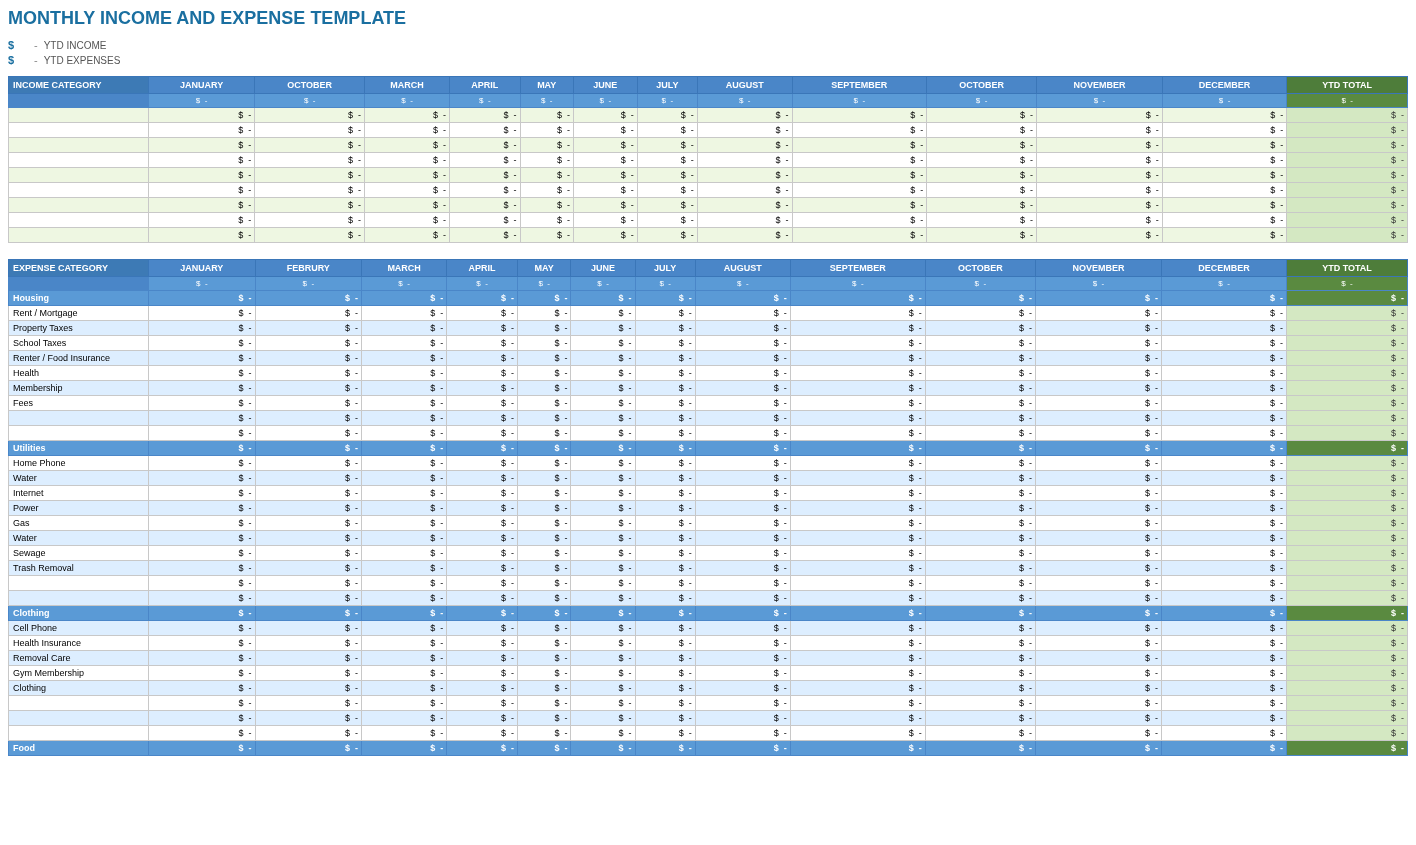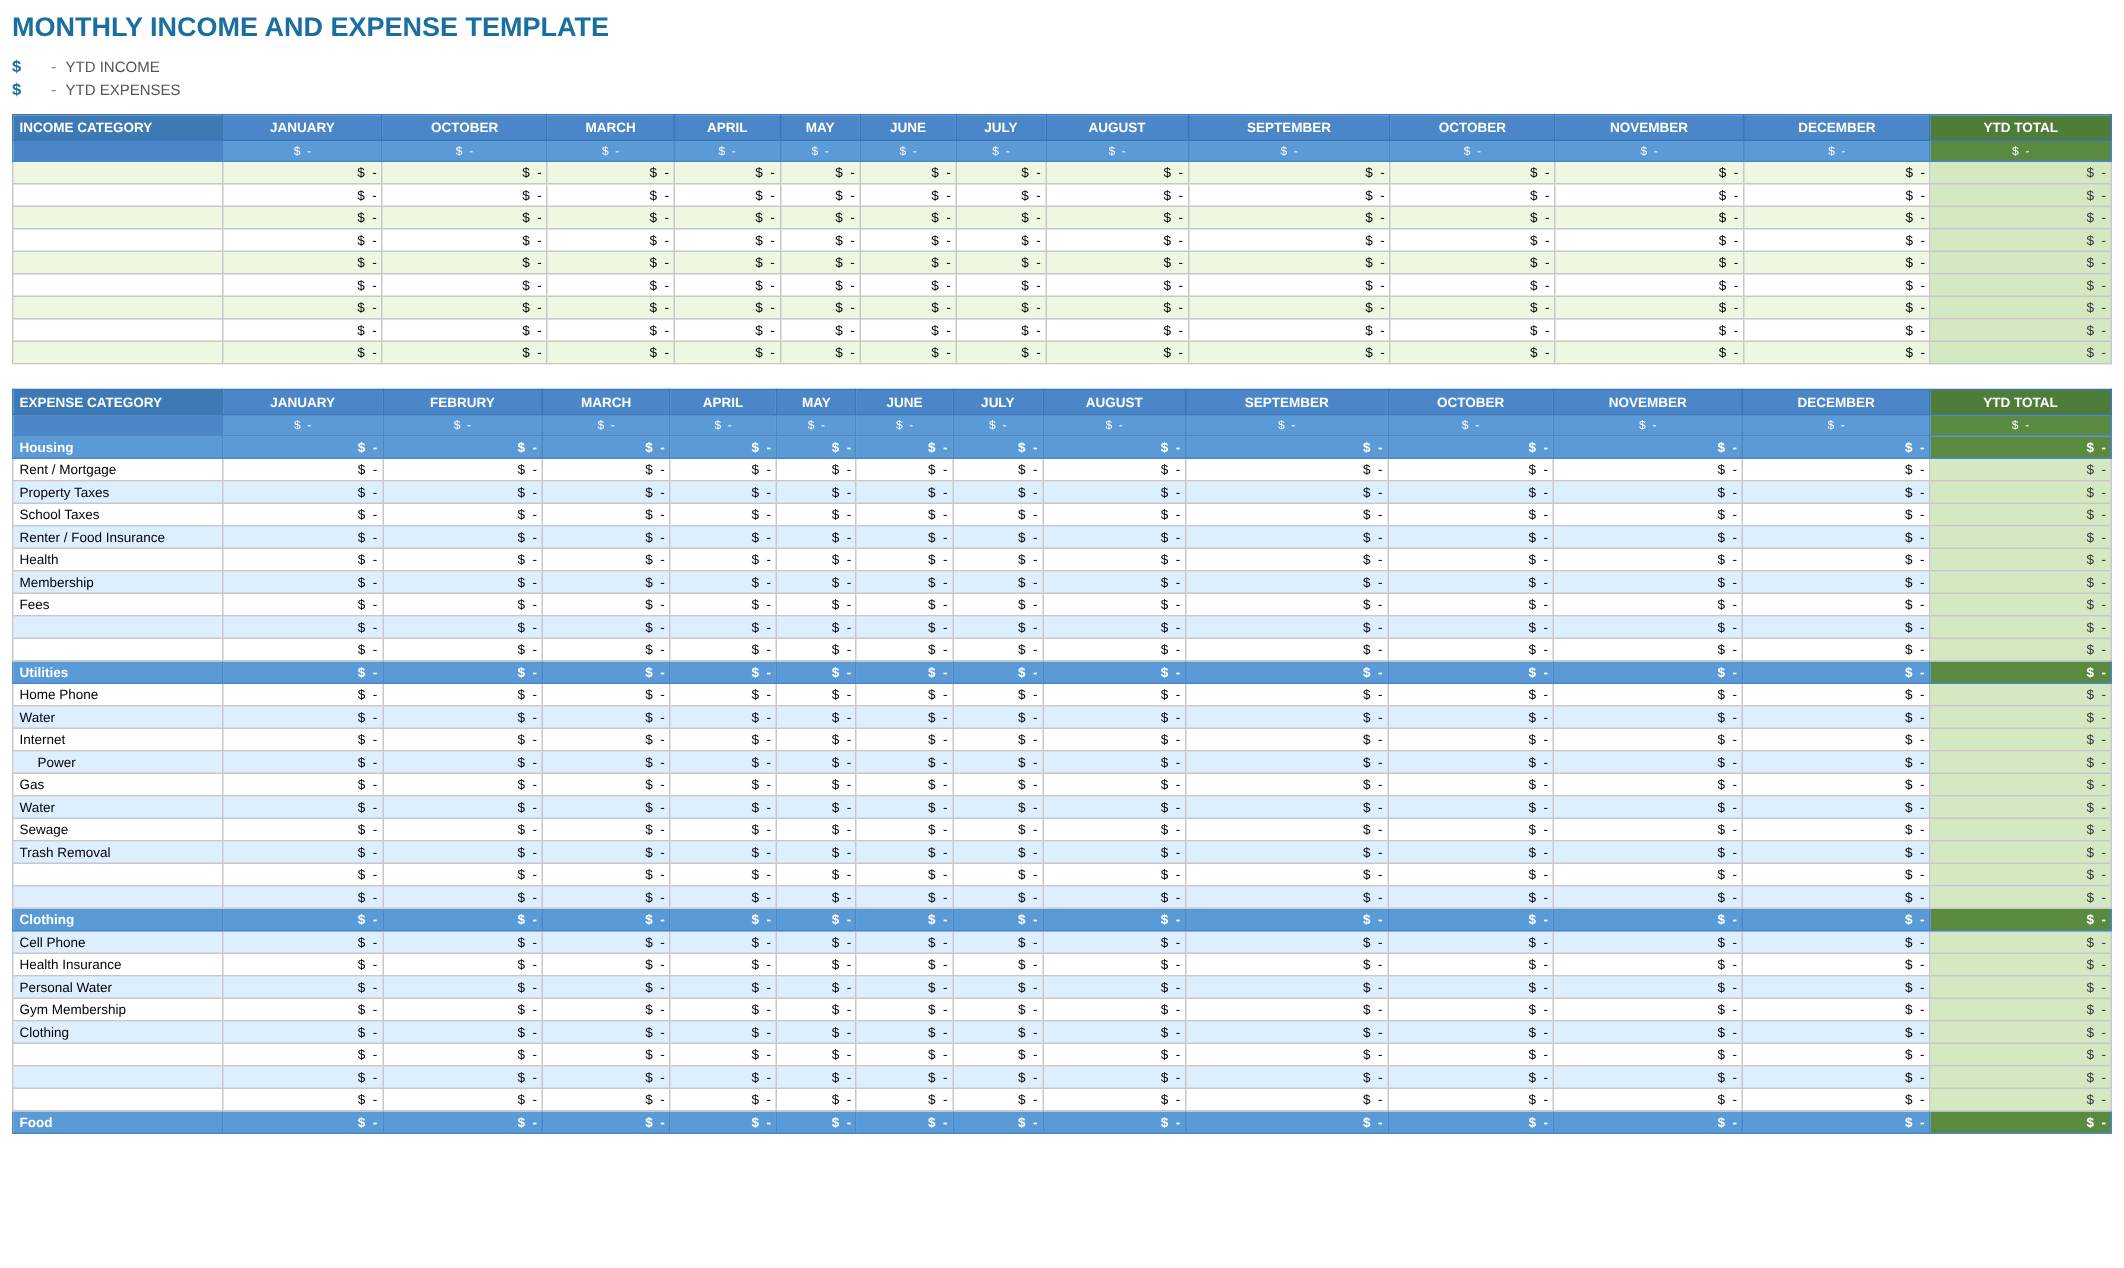--- a/index.html
+++ b/index.html
@@ -545,21 +545,21 @@
           <td style="text-align: right;">$ &nbsp;-</td>
           <td style="text-align: right;">$ &nbsp;-</td>
           <td style="text-align: right;">$ &nbsp;-</td>
           <td style="text-align: right;">$ &nbsp;-</td>
           <td style="text-align: right;">$ &nbsp;-</td>
           <td style="text-align: right;">$ &nbsp;-</td>
           <td style="text-align: right;">$ &nbsp;-</td>
           <td class="ytd-total-cell" style="text-align: right;">$ &nbsp;-</td>
         </tr>
         <tr class="expense-data-row">
-          <td style="padding-left: 16px; margin-left: 16px;">Power</td>
+          <td style="padding-left: 4px; margin-left: 16px;">Power</td>
           <td style="text-align: right;">$ &nbsp;-</td>
           <td style="text-align: right;">$ &nbsp;-</td>
           <td style="text-align: right;">$ &nbsp;-</td>
           <td style="text-align: right;">$ &nbsp;-</td>
           <td style="text-align: right;">$ &nbsp;-</td>
           <td style="text-align: right;">$ &nbsp;-</td>
           <td style="text-align: right;">$ &nbsp;-</td>
           <td style="text-align: right;">$ &nbsp;-</td>
           <td style="text-align: right;">$ &nbsp;-</td>
           <td style="text-align: right;">$ &nbsp;-</td>
@@ -705,21 +705,21 @@
           <td style="text-align: right;">$ &nbsp;-</td>
           <td style="text-align: right;">$ &nbsp;-</td>
           <td style="text-align: right;">$ &nbsp;-</td>
           <td style="text-align: right;">$ &nbsp;-</td>
           <td style="text-align: right;">$ &nbsp;-</td>
           <td style="text-align: right;">$ &nbsp;-</td>
           <td style="text-align: right;">$ &nbsp;-</td>
           <td class="ytd-total-cell" style="text-align: right;">$ &nbsp;-</td>
         </tr>
         <tr class="expense-data-row">
-          <td style="padding-left: 4px;">Personal Water</td>
+          <td style="padding-left: 4px;">Removal Care</td>
           <td style="text-align: right;">$ &nbsp;-</td>
           <td style="text-align: right;">$ &nbsp;-</td>
           <td style="text-align: right;">$ &nbsp;-</td>
           <td style="text-align: right;">$ &nbsp;-</td>
           <td style="text-align: right;">$ &nbsp;-</td>
           <td style="text-align: right;">$ &nbsp;-</td>
           <td style="text-align: right;">$ &nbsp;-</td>
           <td style="text-align: right;">$ &nbsp;-</td>
           <td style="text-align: right;">$ &nbsp;-</td>
           <td style="text-align: right;">$ &nbsp;-</td>

